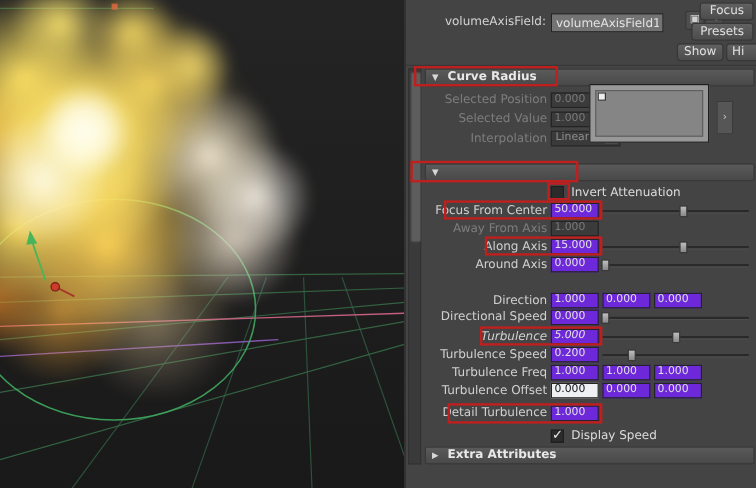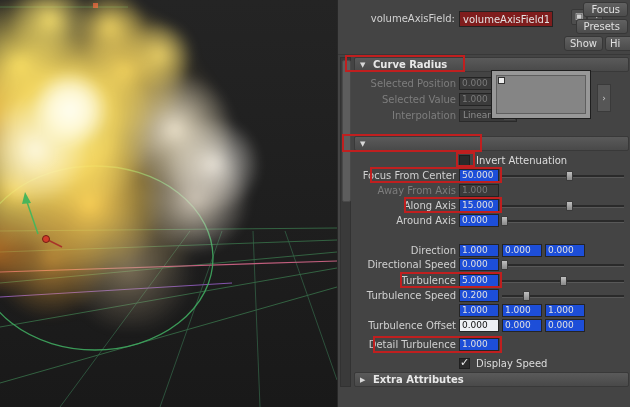--- a/index.html
+++ b/index.html
@@ -29,41 +29,41 @@
       radial-gradient(circle 65px at 155px 275px, rgba(190,170,135,.5), rgba(170,150,120,0) 100%),
       radial-gradient(circle 42px at 75px 25px, rgba(255,232,115,.9), rgba(255,220,95,0) 100%),
       radial-gradient(circle 38px at 135px 32px, rgba(255,226,105,.85), rgba(255,215,90,0) 100%),
       radial-gradient(circle 35px at 185px 60px, rgba(255,230,120,.8), rgba(255,220,100,0) 100%),
       radial-gradient(circle 150px at 110px 160px, rgba(250,205,90,.55), rgba(245,195,75,0) 100%);
   }
   
   .panel{position:absolute;left:337px;top:0;width:293px;height:407px;background:#444;
          border-left:1px solid #282828;overflow:hidden;}
   .hdr-label{position:absolute;left:0;top:13px;width:117px;text-align:right;color:#d2d2d2;}
-  .name-input{position:absolute;left:121px;top:11px;width:86px;height:14px;background:#7f1d1d;
+  .name-input{position:absolute;left:121px;top:11px;width:86px;height:14px;background:#737373;
               border:1px solid #222;color:#e2e2e2;font:10px "DejaVu Sans",sans-serif;padding:0 3px;}
   .mini-btn{position:absolute;width:14px;height:14px;background:#4e4e4e;border:1px solid #383838;
             border-radius:2px;color:#cfcfcf;font-size:9px;line-height:13px;text-align:center;}
   .btn{position:absolute;background:linear-gradient(#616161,#4c4c4c);border:1px solid #373737;
        border-radius:3px;color:#e0e0e0;font-size:10px;line-height:13px;height:15px;
        padding:0 7px;box-sizing:border-box;text-align:center;}
   .top-divider{position:absolute;left:0;right:0;top:54px;height:1px;background:#383838;}
   .sb{position:absolute;left:2px;top:57px;width:11px;height:330px;background:#3a3a3a;
       border:1px solid #323232;box-sizing:border-box;}
   .sb-thumb{position:absolute;left:1px;top:2px;width:7px;height:140px;background:#5d5d5d;
             border:1px solid #494949;border-radius:2px;}
   .sec{position:absolute;left:16px;width:275px;height:15px;box-sizing:border-box;
        background:linear-gradient(#5a5a5a,#494949);border:1px solid #393939;border-radius:2px;
        color:#e8e8e8;font-weight:bold;line-height:13px;padding-left:18px;}
   .sec .tri{position:absolute;left:5px;top:1px;font-size:7px;color:#d8d8d8;}
   .ae-row{position:absolute;left:16px;width:275px;height:14px;line-height:13px;}
   .lbl{position:absolute;left:0;top:0;width:102px;text-align:right;color:#d0d0d0;white-space:nowrap;}
   .lbl.dis{color:#7d7d7d;}
   .field{position:absolute;top:0;left:105px;width:40px;height:13px;box-sizing:border-box;
-         background:#1d4ed8;border:1px solid #242424;color:#e0e0e0;font-size:9px;line-height:11px;
+         background:#6d28d9;border:1px solid #242424;color:#e0e0e0;font-size:9px;line-height:11px;
          padding:0 2px;overflow:hidden;}
   .field.dis{background:#3b3b3b;color:#7a7a7a;}
   .field.f2{left:148px;} .field.f3{left:191px;}
   .field.sel{background:#eef0f4;color:#111;}
   .slider{position:absolute;left:148px;top:2px;width:122px;height:10px;}
   .track{position:absolute;left:0;right:0;top:4px;height:2px;background:#2a2a2a;border-bottom:1px solid #585858;}
   .handle{position:absolute;top:0;left:0;width:7px;height:10px;background:linear-gradient(#c0c0c0,#888);
           border:1px solid #3a3a3a;border-radius:1px;box-sizing:border-box;}
   .cb{position:absolute;left:105px;top:1px;width:11px;height:11px;background:#2b2b2b;
       border:1px solid #1f1f1f;box-sizing:border-box;}
@@ -214,39 +214,40 @@
       </span>
     </div>
 
     <div class="ae-row" style="top:244px;">
       <span class="lbl">Direction</span>
       <span class="field">1.000</span>
       <span class="field f2">0.000</span>
       <span class="field f3">0.000</span>
     </div>
 
-    <div class="ae-row" style="top:274px;">
+    <div class="ae-row" style="top:274px;font-style:italic;">
       <span class="lbl">Turbulence</span>
       <span class="field">5.000</span>
       <span class="slider">
         <span class="track"></span>
         <span class="handle" style="left: calc(50% - 3px);"></span>
       </span>
     </div>
 
     <div class="ae-row" style="top:289px;text-decoration:underline;">
       <span class="lbl">Turbulence Speed</span>
       <span class="field">0.200</span>
       <span class="slider">
         <span class="track"></span>
         <span class="handle" style="left: calc(20% - 3px);"></span>
       </span>
     </div>
 
     <div class="ae-row" style="top:304px;">
+      <span class="lbl">Turbulence Freq</span>
       <span class="field">1.000</span>
       <span class="field f2">1.000</span>
       <span class="field f3">1.000</span>
     </div>
 
     <div class="ae-row" style="top:319px;">
       <span class="lbl">Turbulence Offset</span>
       <span class="field sel">0.000</span>
       <span class="field f2">0.000</span>
       <span class="field f3">0.000</span>

